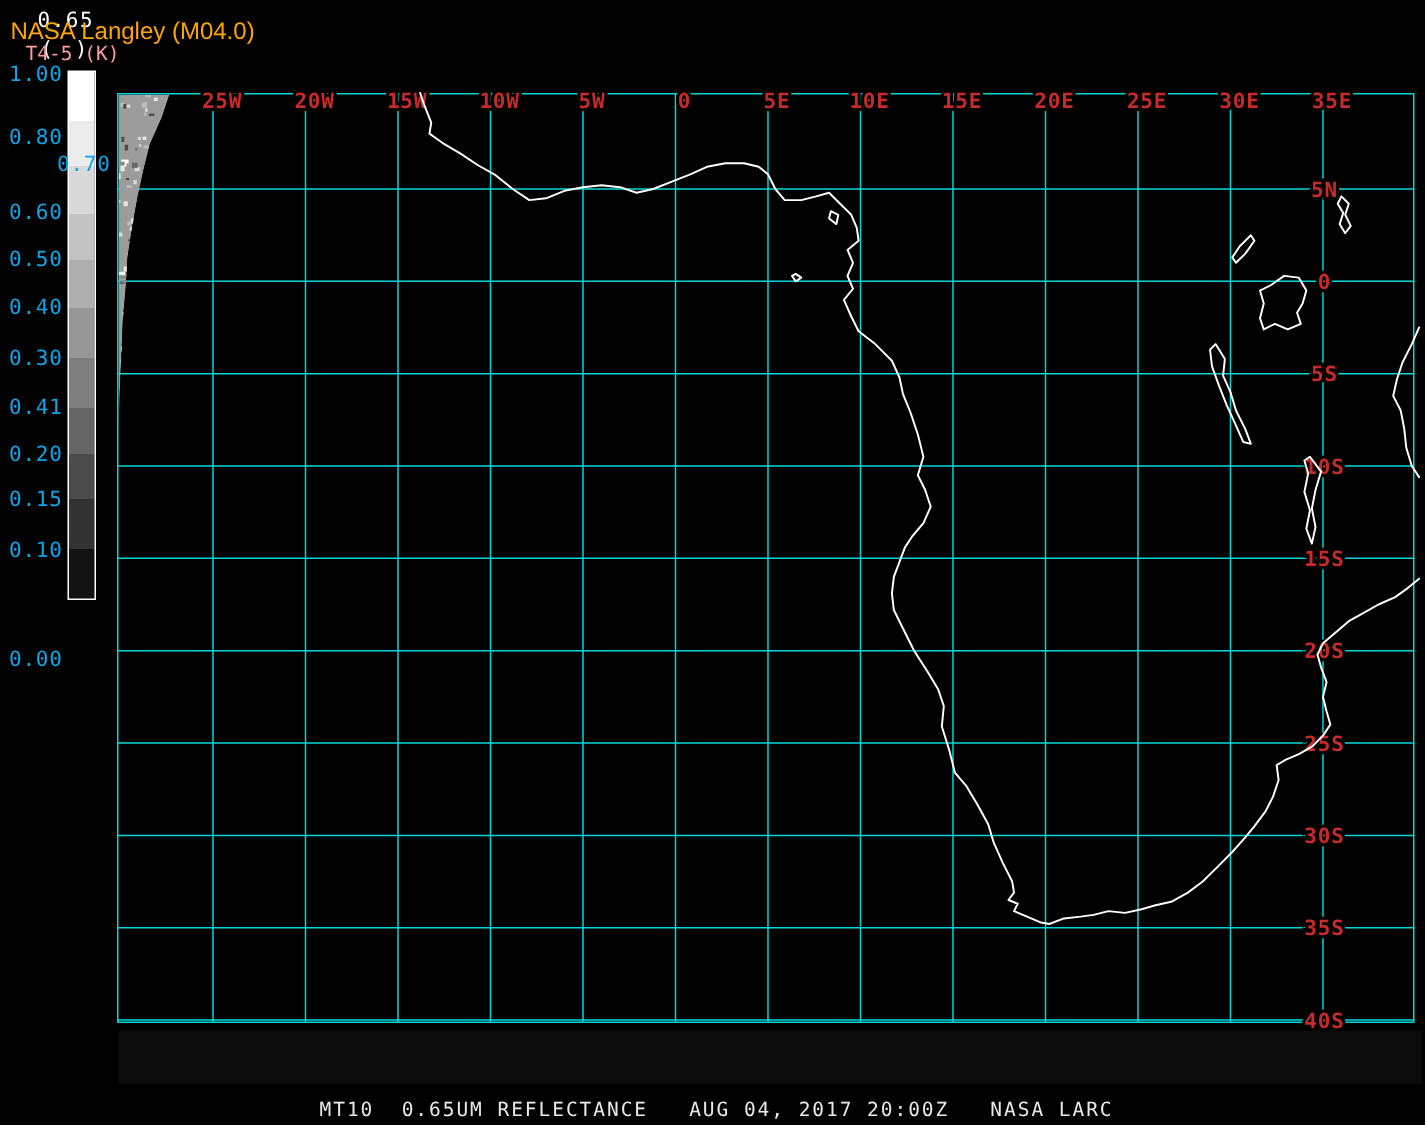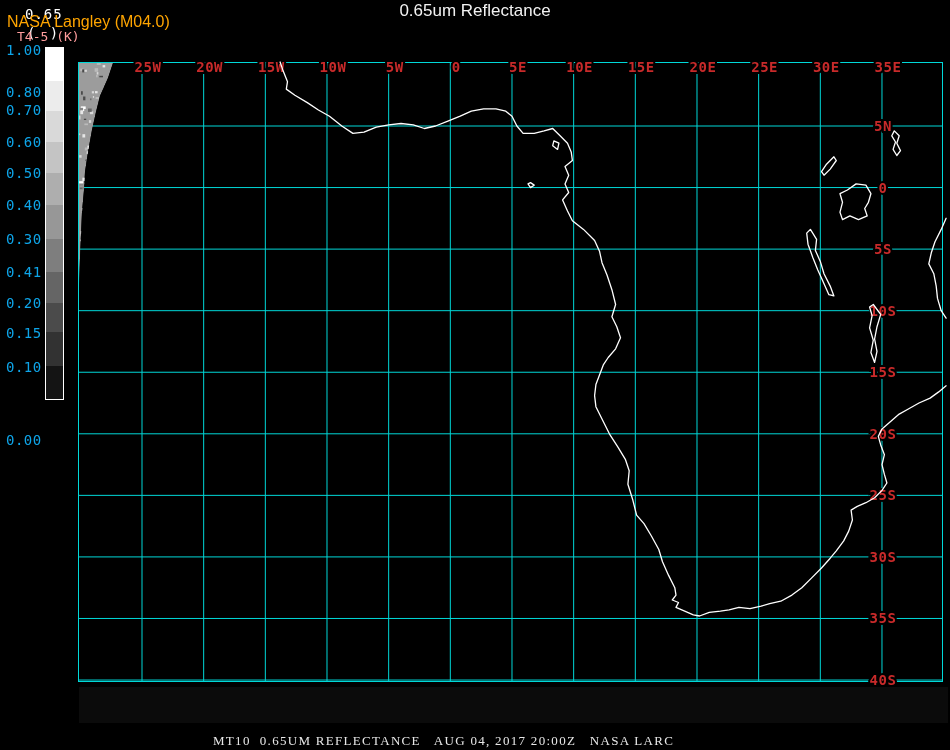--- a/index.html
+++ b/index.html
@@ -12,39 +12,38 @@
   #corner-watermark{left:7px;top:13px;color:#ffa500;
     font-family:"Liberation Sans",sans-serif;font-size:16px;}
   #corner-units{left:27px;top:25px;color:#fff;font-size:14px;letter-spacing:3px;}
   #corner-altparam{left:17px;top:29px;color:#ff9d9d;font-size:13px;}
   #colorbar{border:1px solid #fff;box-sizing:border-box;}
   .cb-tick{position:absolute;left:6px;width:40px;height:16px;line-height:16px;
     color:#0ea5e9;font-size:14px;letter-spacing:0.5px;}
   #map-svg{left:0;top:0;}
   #footer-band{background:#0b0b0b;}
   #footer-caption{left:213px;top:733px;color:#e8e8e8;font-size:13px;
-    letter-spacing:1.3px;white-space:pre;font-family:Liberation Serif, serif;}
+    letter-spacing:1.3px;white-space:pre;}
 </style>
 </head>
 <body>
 
 <div id="title-block" class="abs">
-  <div>0.65um Reflectance</div>
 </div>
 
 <div id="corner-param" class="abs">0.65</div>
 <div id="corner-watermark" class="abs">NASA Langley (M04.0)</div>
 <div id="corner-units" class="abs">( )</div>
 <div id="corner-altparam" class="abs">T4-5 (K)</div>
 
 <div id="colorbar" class="abs" style="left: 45px; top: 47px; width: 19px; height: 353px; background: linear-gradient(rgb(255, 255, 255) 0%, rgb(255, 255, 255) 9.35%, rgb(236, 236, 236) 9.35%, rgb(236, 236, 236) 17.85%, rgb(217, 217, 217) 17.85%, rgb(217, 217, 217) 26.91%, rgb(196, 196, 196) 26.91%, rgb(196, 196, 196) 35.69%, rgb(174, 174, 174) 35.69%, rgb(174, 174, 174) 44.76%, rgb(151, 151, 151) 44.76%, rgb(151, 151, 151) 54.39%, rgb(126, 126, 126) 54.39%, rgb(126, 126, 126) 63.74%, rgb(101, 101, 101) 63.74%, rgb(101, 101, 101) 72.52%, rgb(75, 75, 75) 72.52%, rgb(75, 75, 75) 81.02%, rgb(50, 50, 50) 81.02%, rgb(50, 50, 50) 90.65%, rgb(20, 20, 20) 90.65%, rgb(20, 20, 20) 100%);"></div>
 <div id="colorbar-ticks">
     <div class="cb-tick" style="top: 42px;">1.00</div>
     <div class="cb-tick" style="top: 84px;">0.80</div>
-    <div class="cb-tick" style="top: 102px;">0.70</div>
+    <div class="cb-tick" style="top: 102px; margin-left: 32px;">0.70</div>
     <div class="cb-tick" style="top: 134px;">0.60</div>
     <div class="cb-tick" style="top: 165px;">0.50</div>
     <div class="cb-tick" style="top: 197px;">0.40</div>
     <div class="cb-tick" style="top: 231px;">0.30</div>
     <div class="cb-tick" style="top: 264px;">0.41</div>
     <div class="cb-tick" style="top: 295px;">0.20</div>
     <div class="cb-tick" style="top: 325px;">0.15</div>
     <div class="cb-tick" style="top: 359px;">0.10</div>
     <div class="cb-tick" style="top: 389px; margin-top: 43px;">0.00</div>
   </div>

